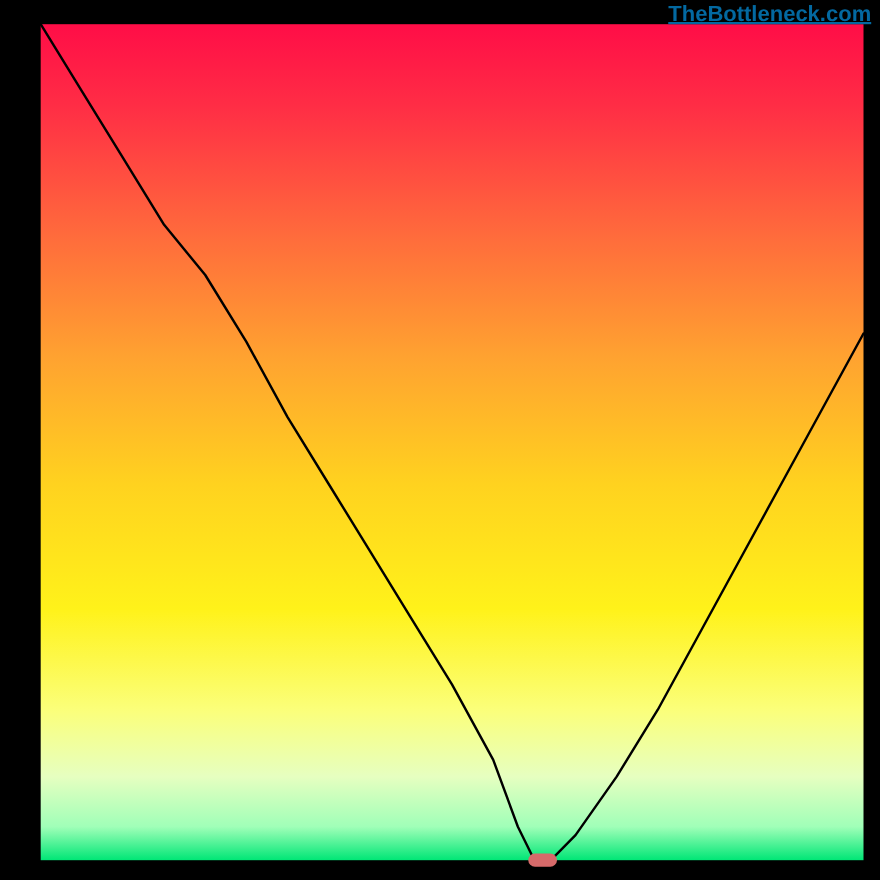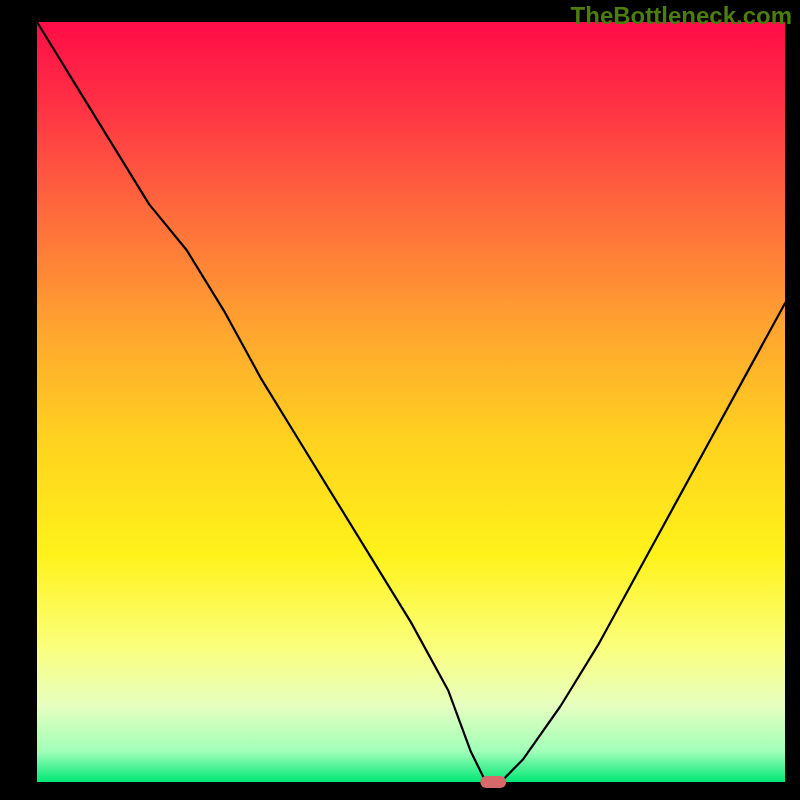--- a/index.html
+++ b/index.html
@@ -14,24 +14,25 @@
   .frame {
     width: 800px;
     height: 800px;
     background: #000;
     position: relative;
   }
   .watermark {
     position: absolute;
     top: 2px;
     right: 8px;
-    color: #4d7c0f;
-    font-size: 24px;
+    color: #0369a1;
+    font-size: 20px;
     font-weight: 600;
     z-index: 10;
+    text-decoration: underline;
   }
   svg {
     display: block;
   }
   .curve {
     fill: none;
     stroke: #000;
     stroke-width: 2.2;
     stroke-linecap: round;
     stroke-linejoin: round;

